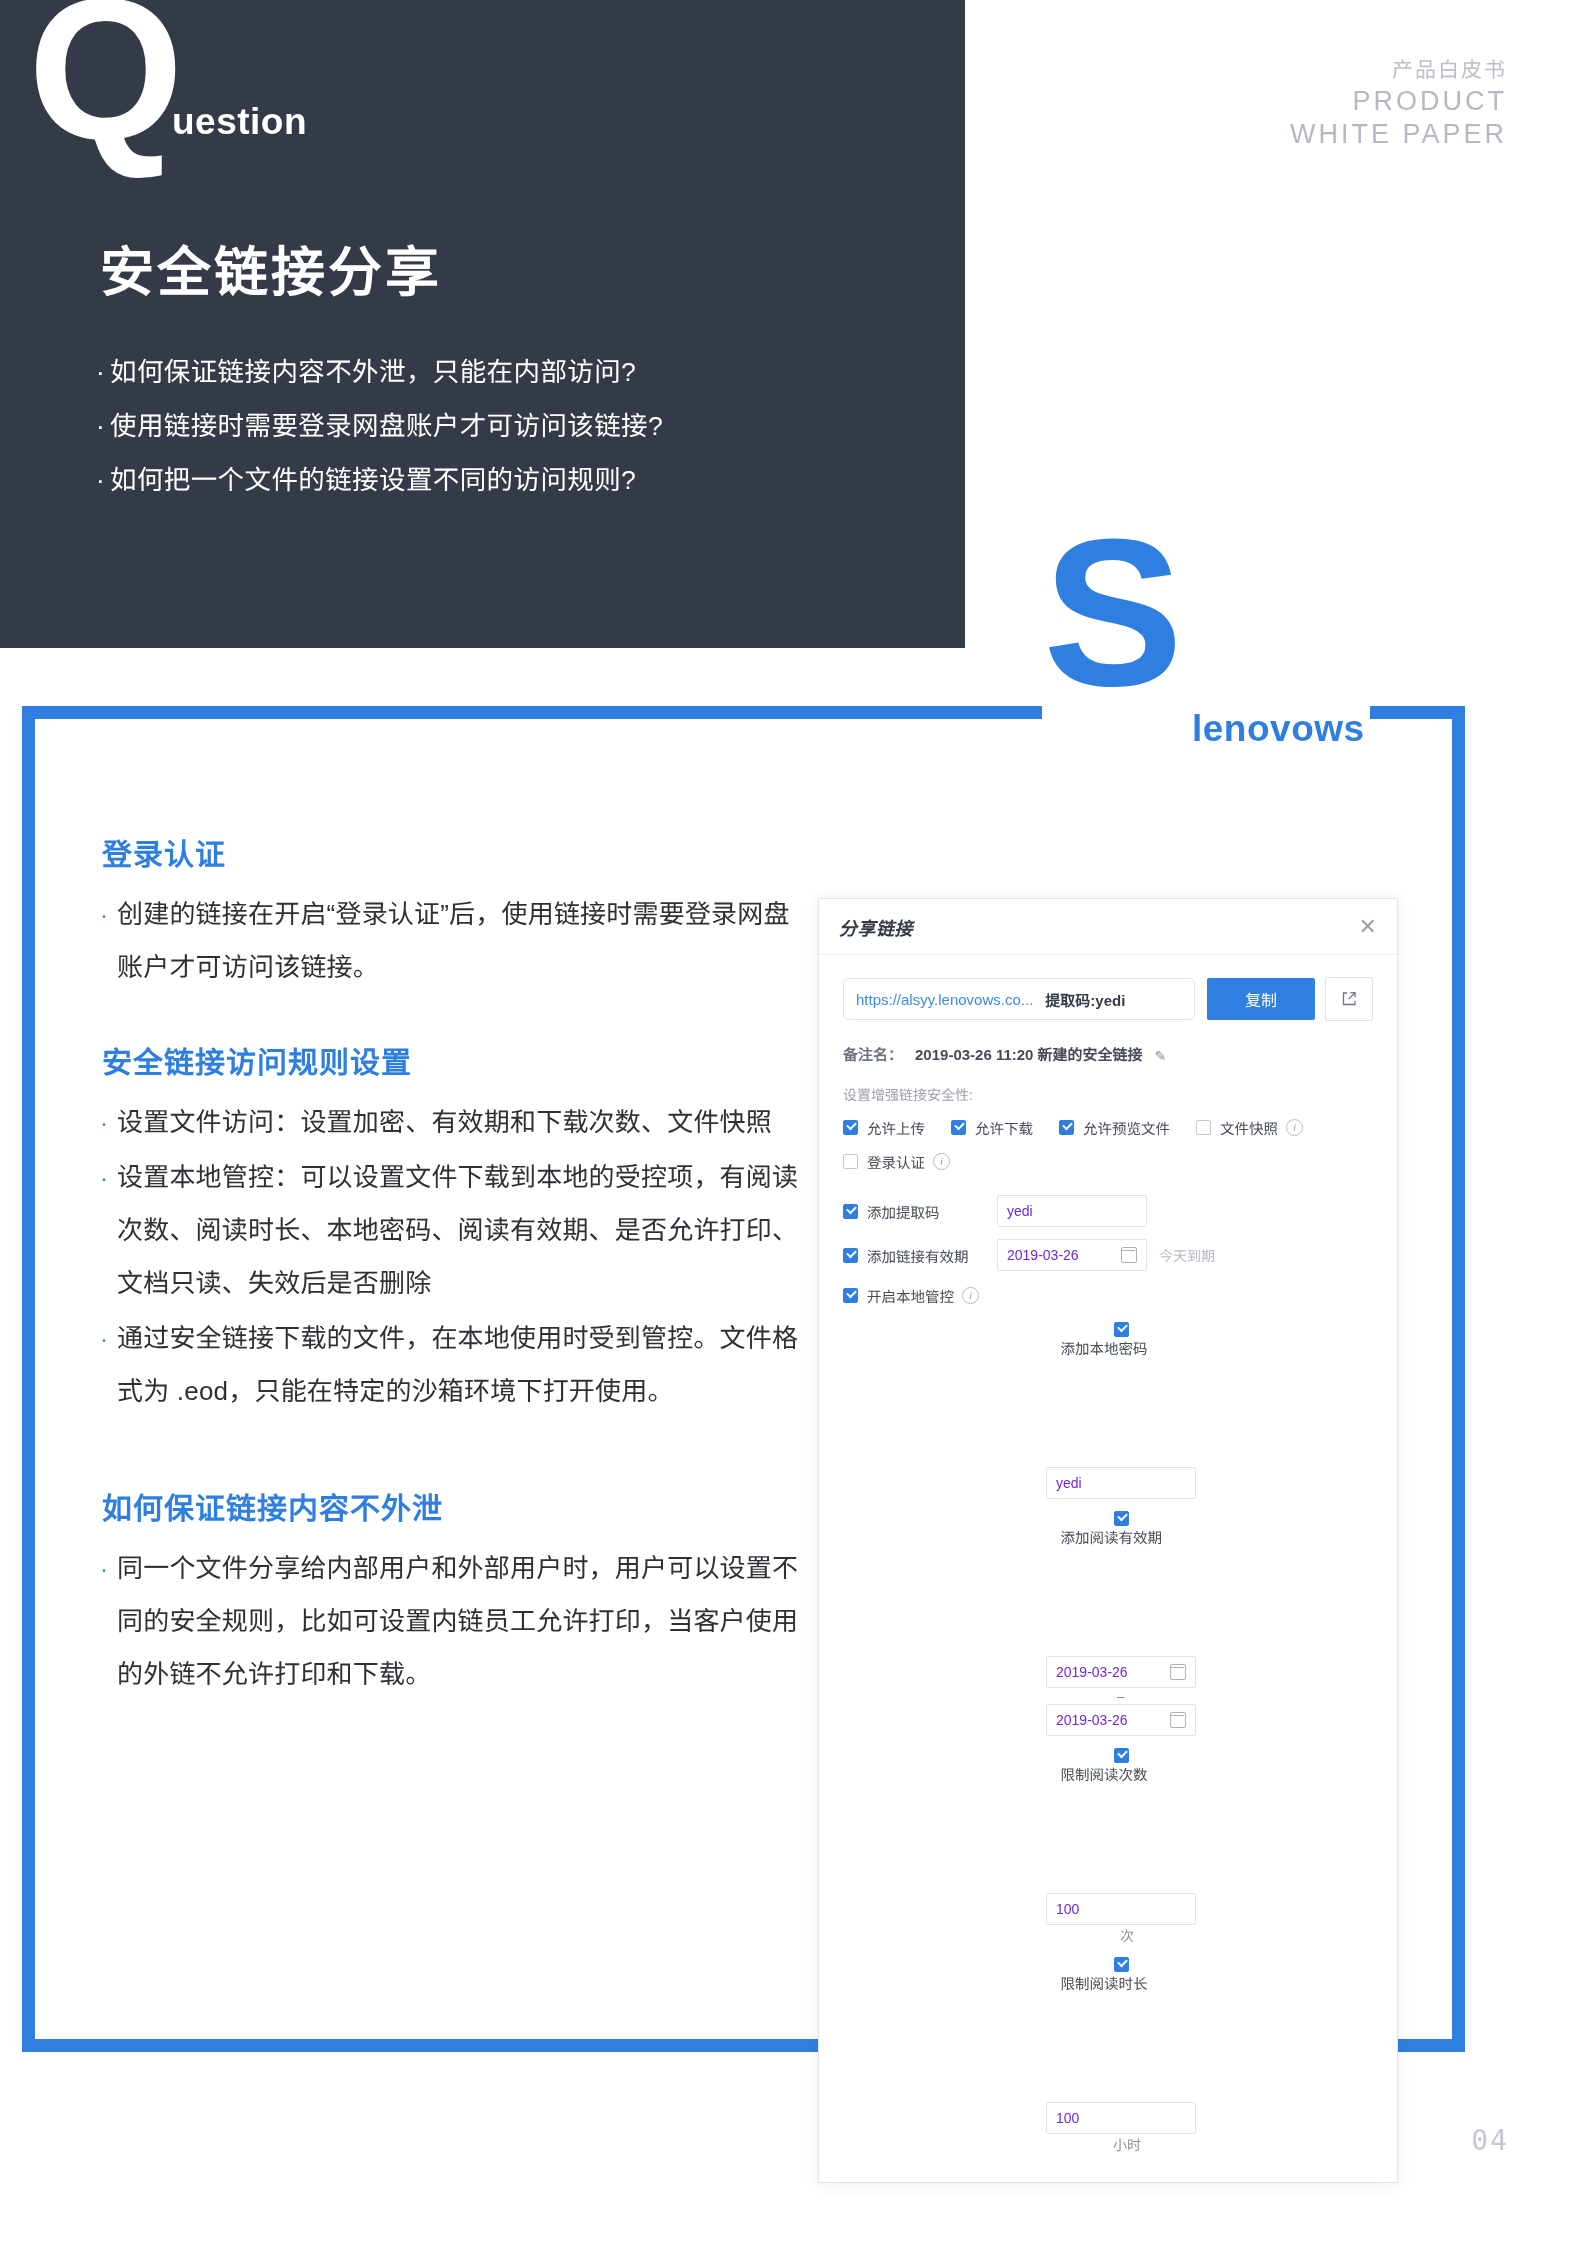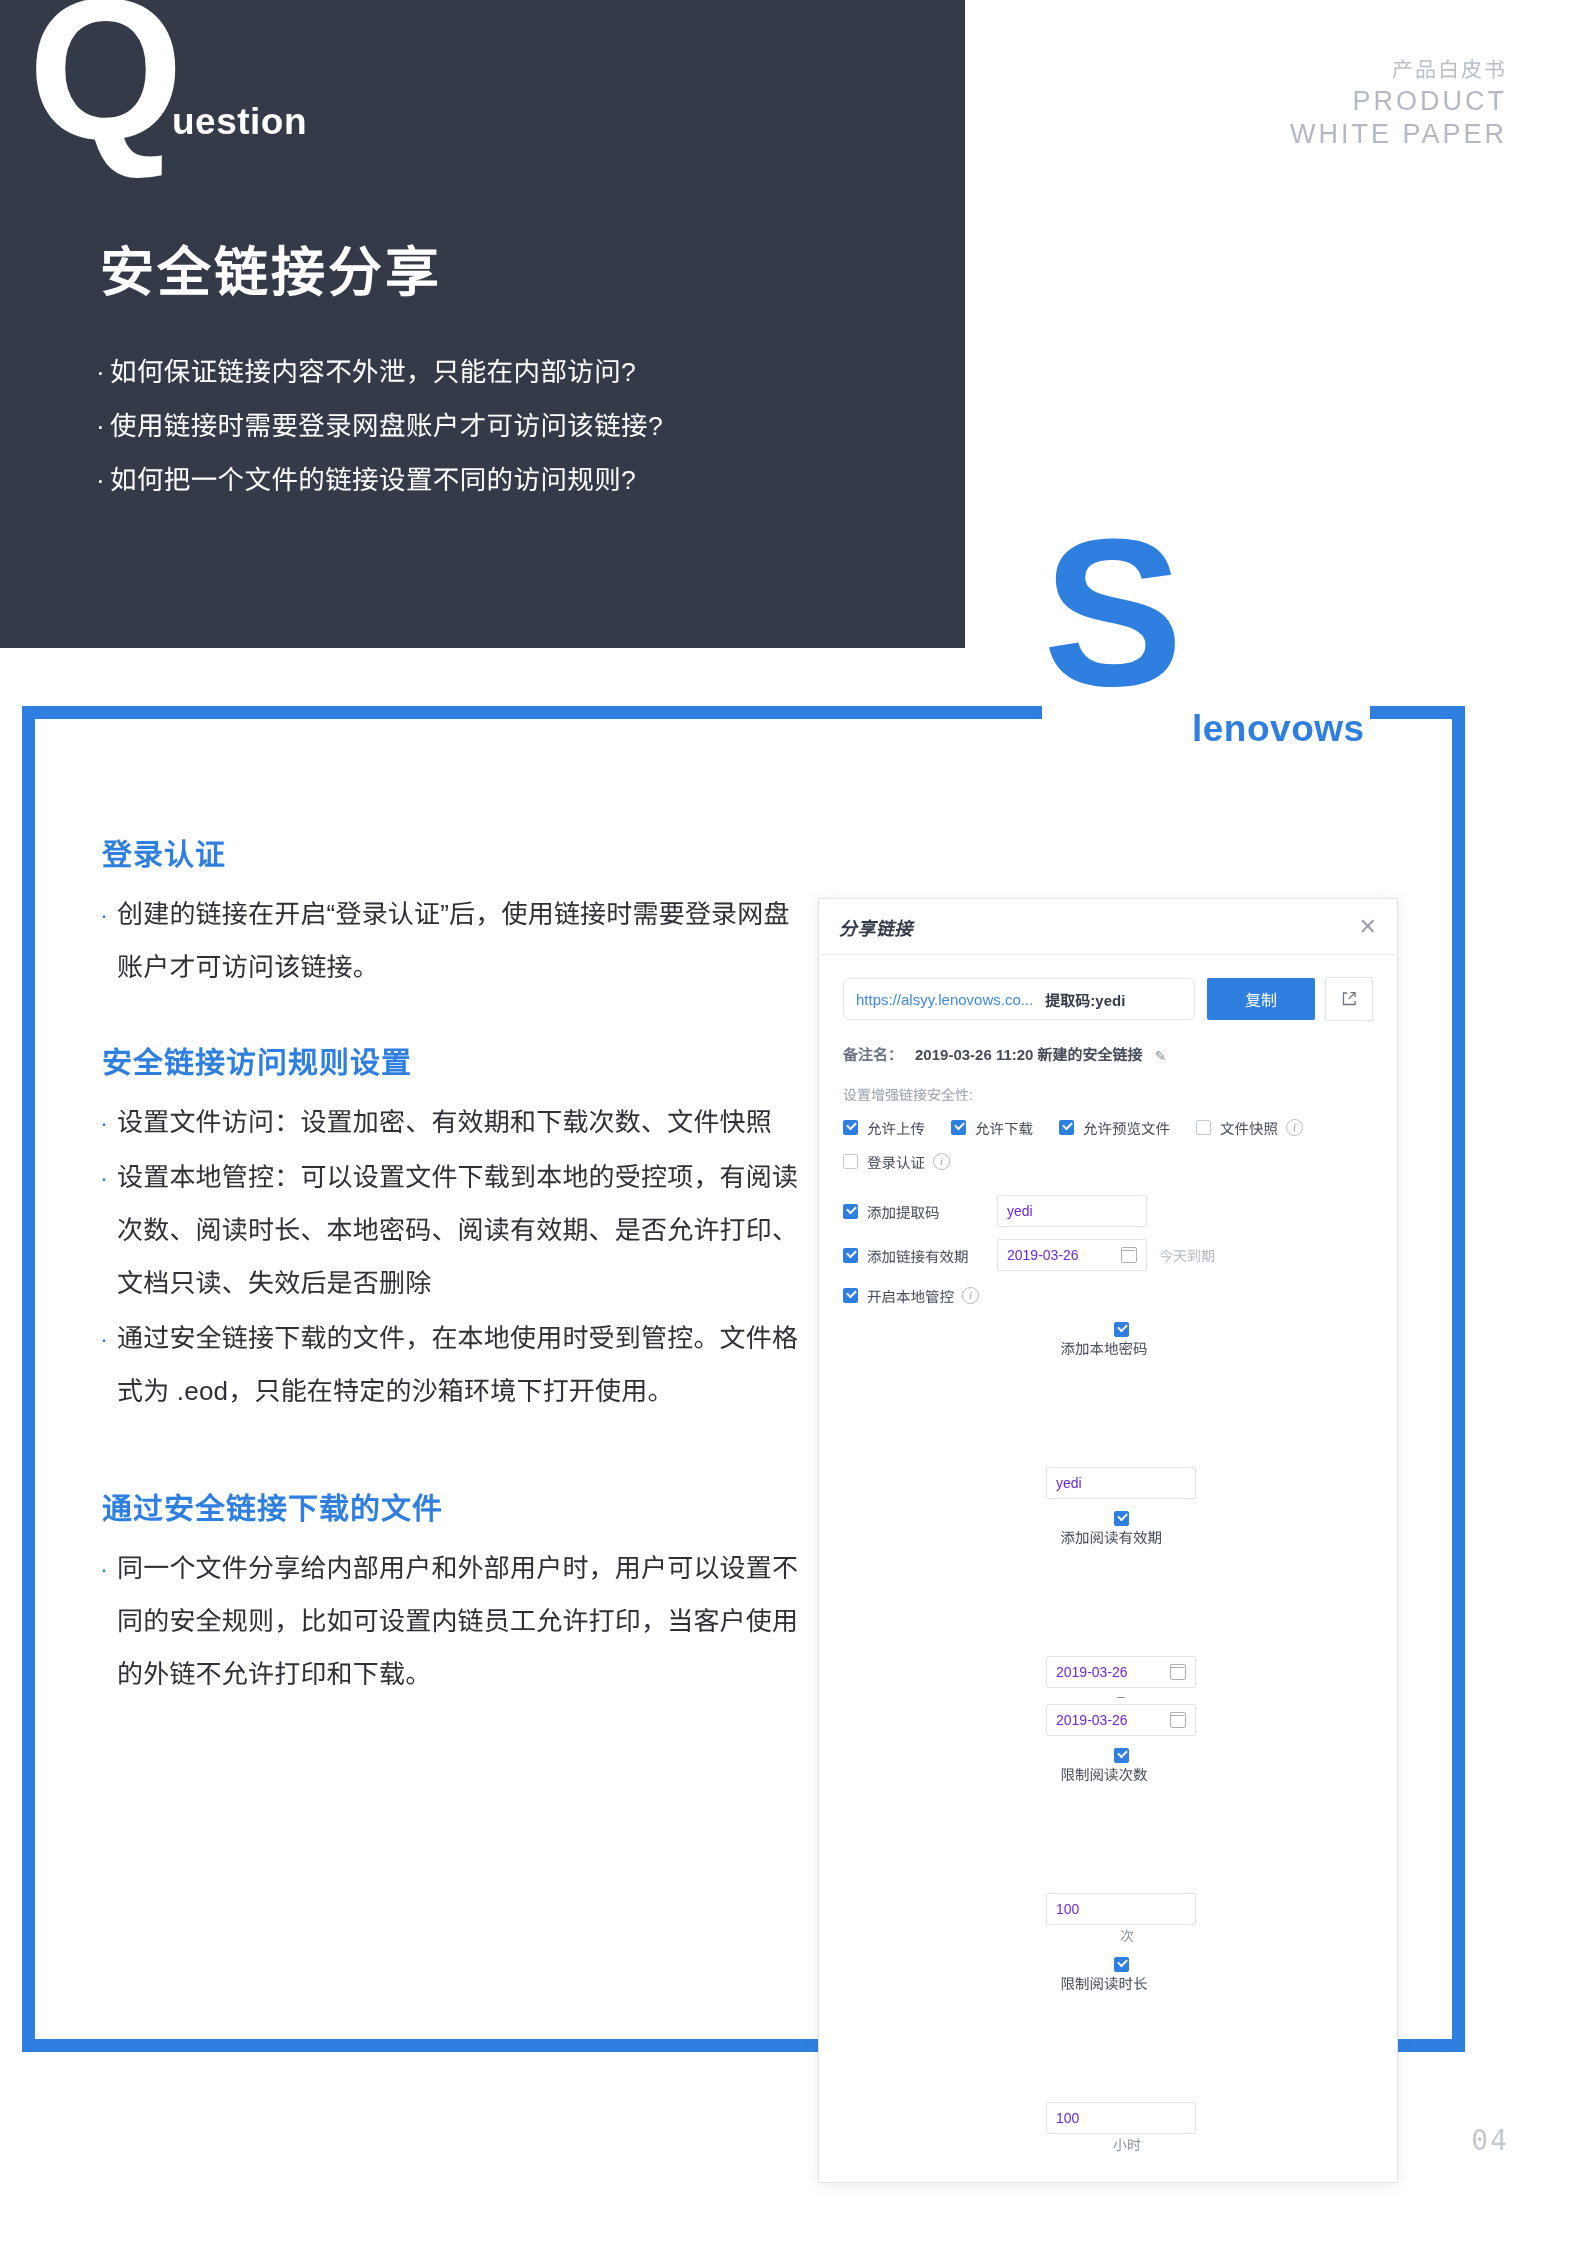--- a/index.html
+++ b/index.html
@@ -476,21 +476,21 @@
   </div>
   <div class="b-item">
     <span class="dot">·</span>
     <span class="txt">设置本地管控：可以设置文件下载到本地的受控项，有阅读次数、阅读时长、本地密码、阅读有效期、是否允许打印、文档只读、失效后是否删除</span>
   </div>
   <div class="b-item">
     <span class="dot">·</span>
     <span class="txt">通过安全链接下载的文件，在本地使用时受到管控。文件格式为 .eod，只能在特定的沙箱环境下打开使用。</span>
   </div>
 
-  <div class="sec-head third">通过安全链接下载的文件</div>
+  <div class="sec-head third">如何保证链接内容不外泄</div>
   <div class="b-item">
     <span class="dot">·</span>
     <span class="txt">同一个文件分享给内部用户和外部用户时，用户可以设置不同的安全规则，比如可设置内链员工允许打印，当客户使用的外链不允许打印和下载。</span>
   </div>
 </div>
 
 <div class="dialog">
   <div class="dlg-title-bar">
     <div class="dlg-title">分享链接</div>
     <div class="dlg-close">✕</div>

